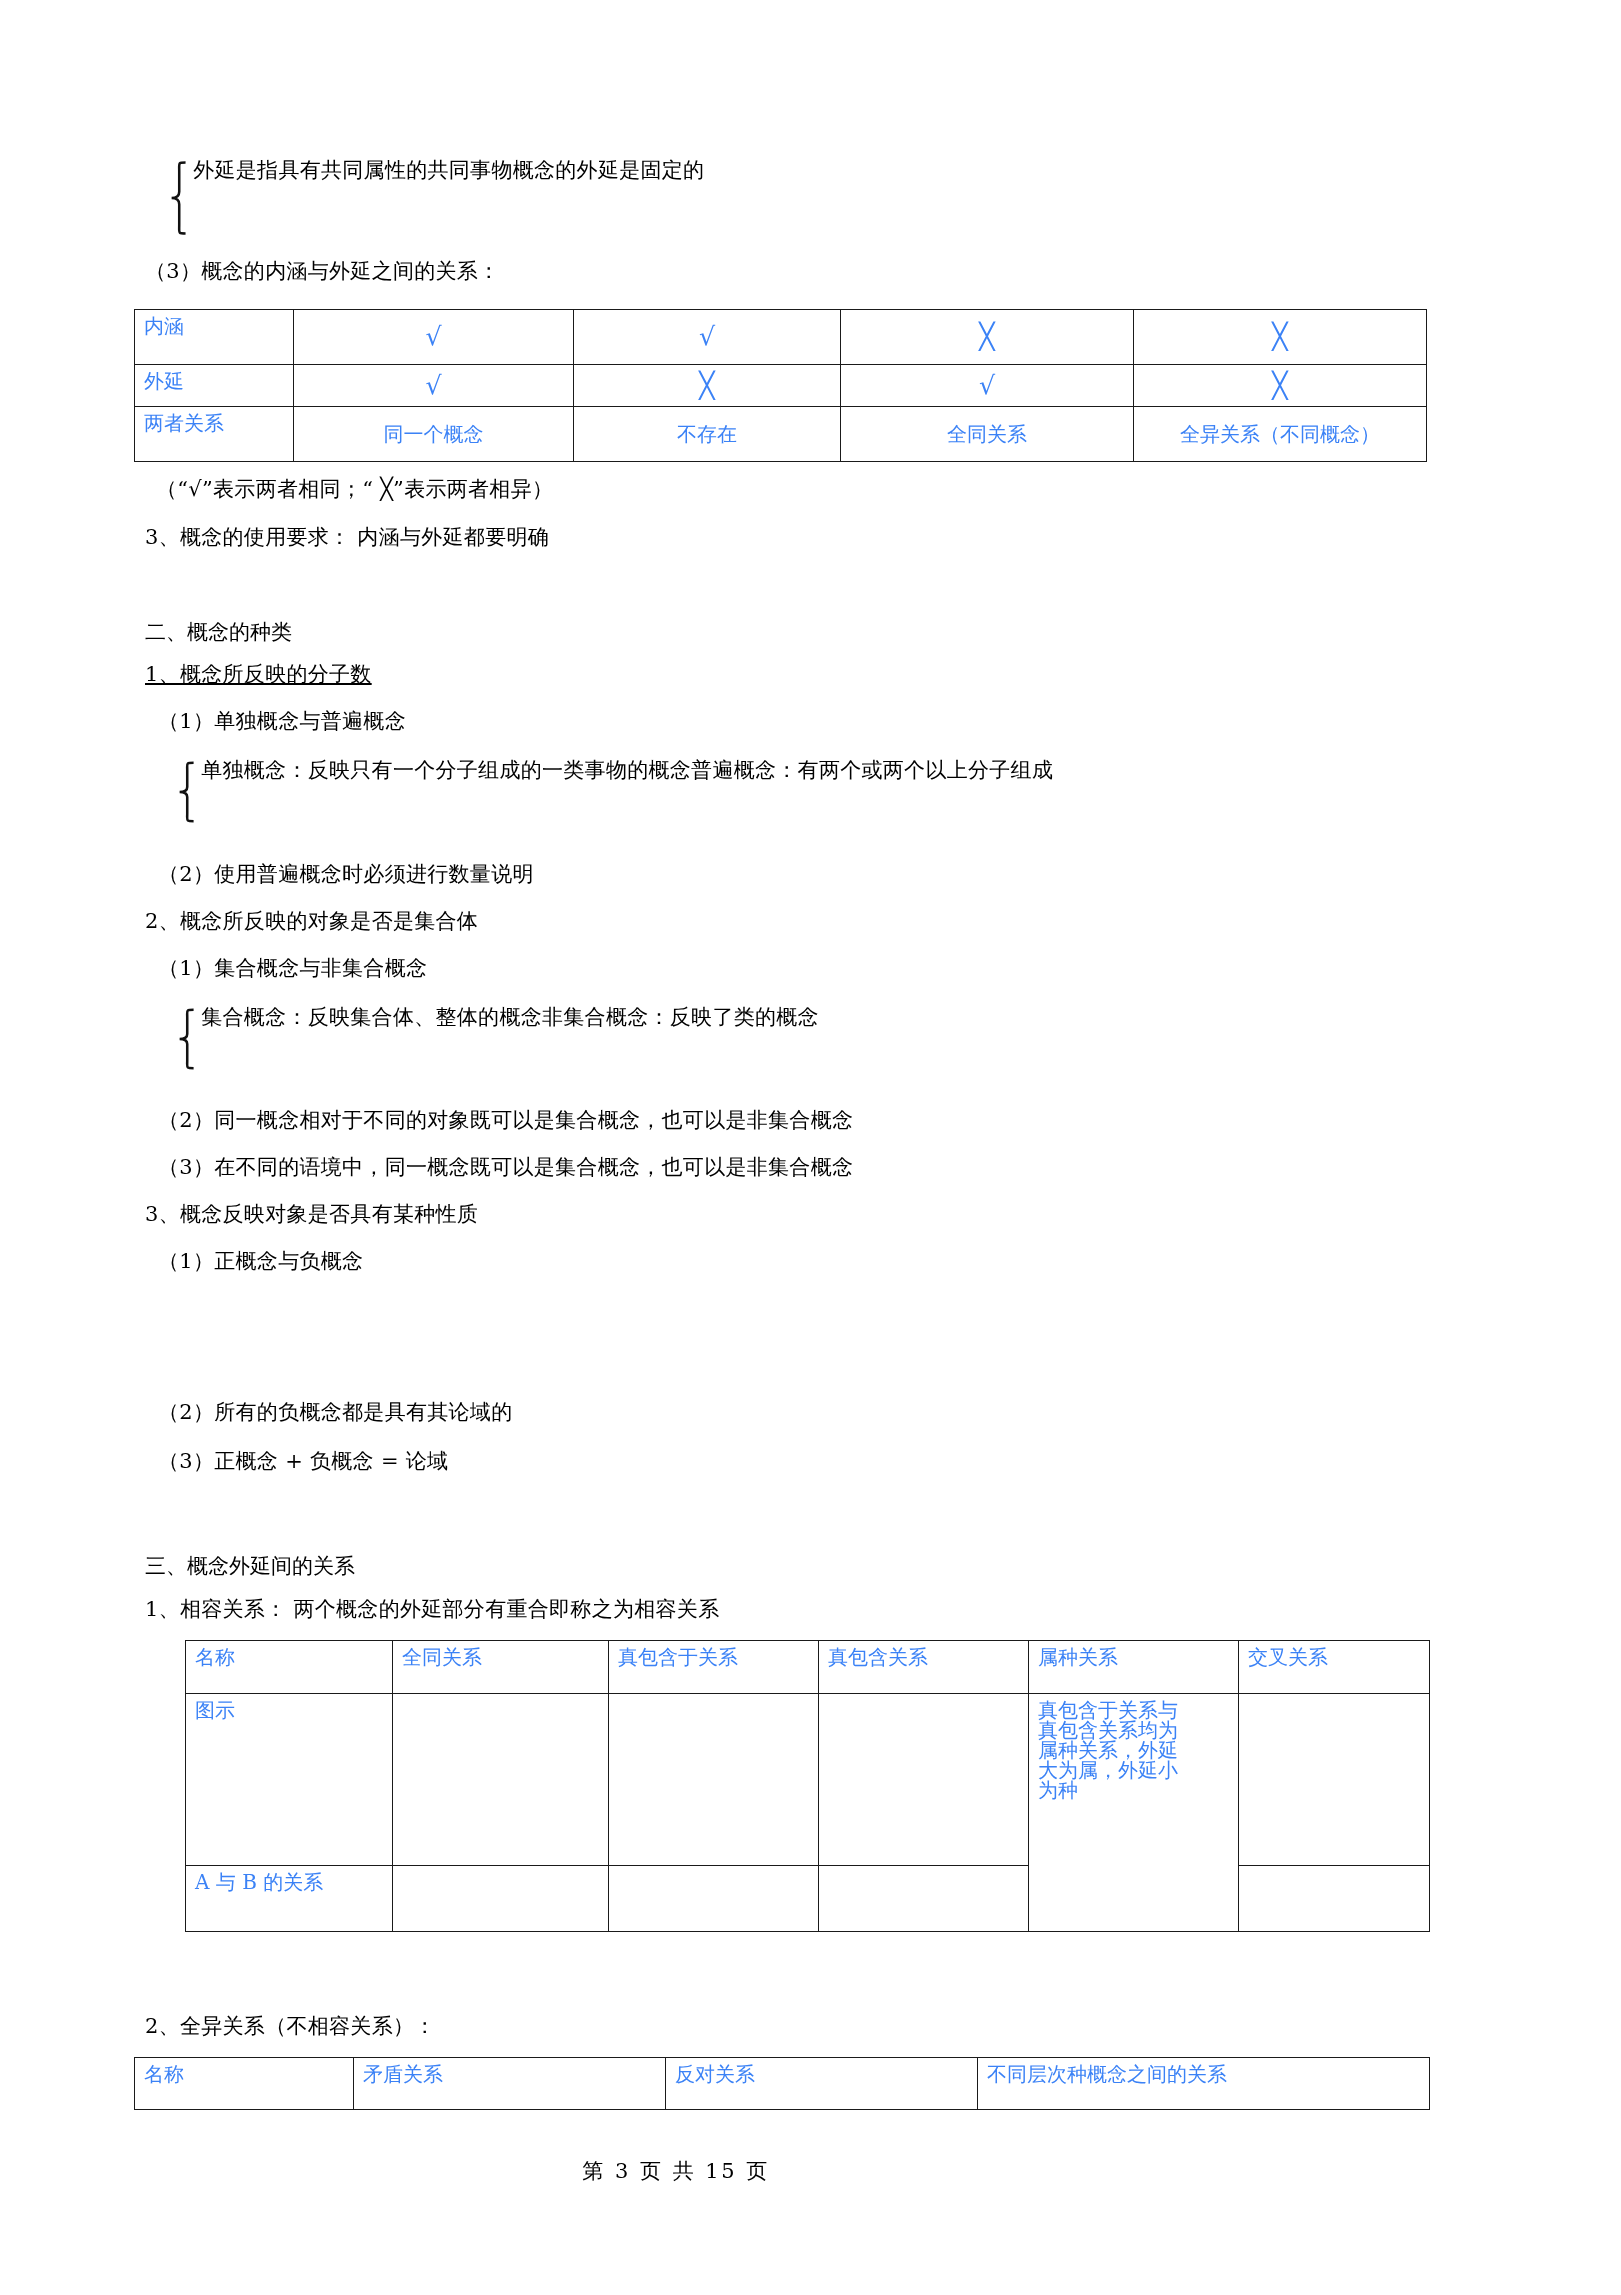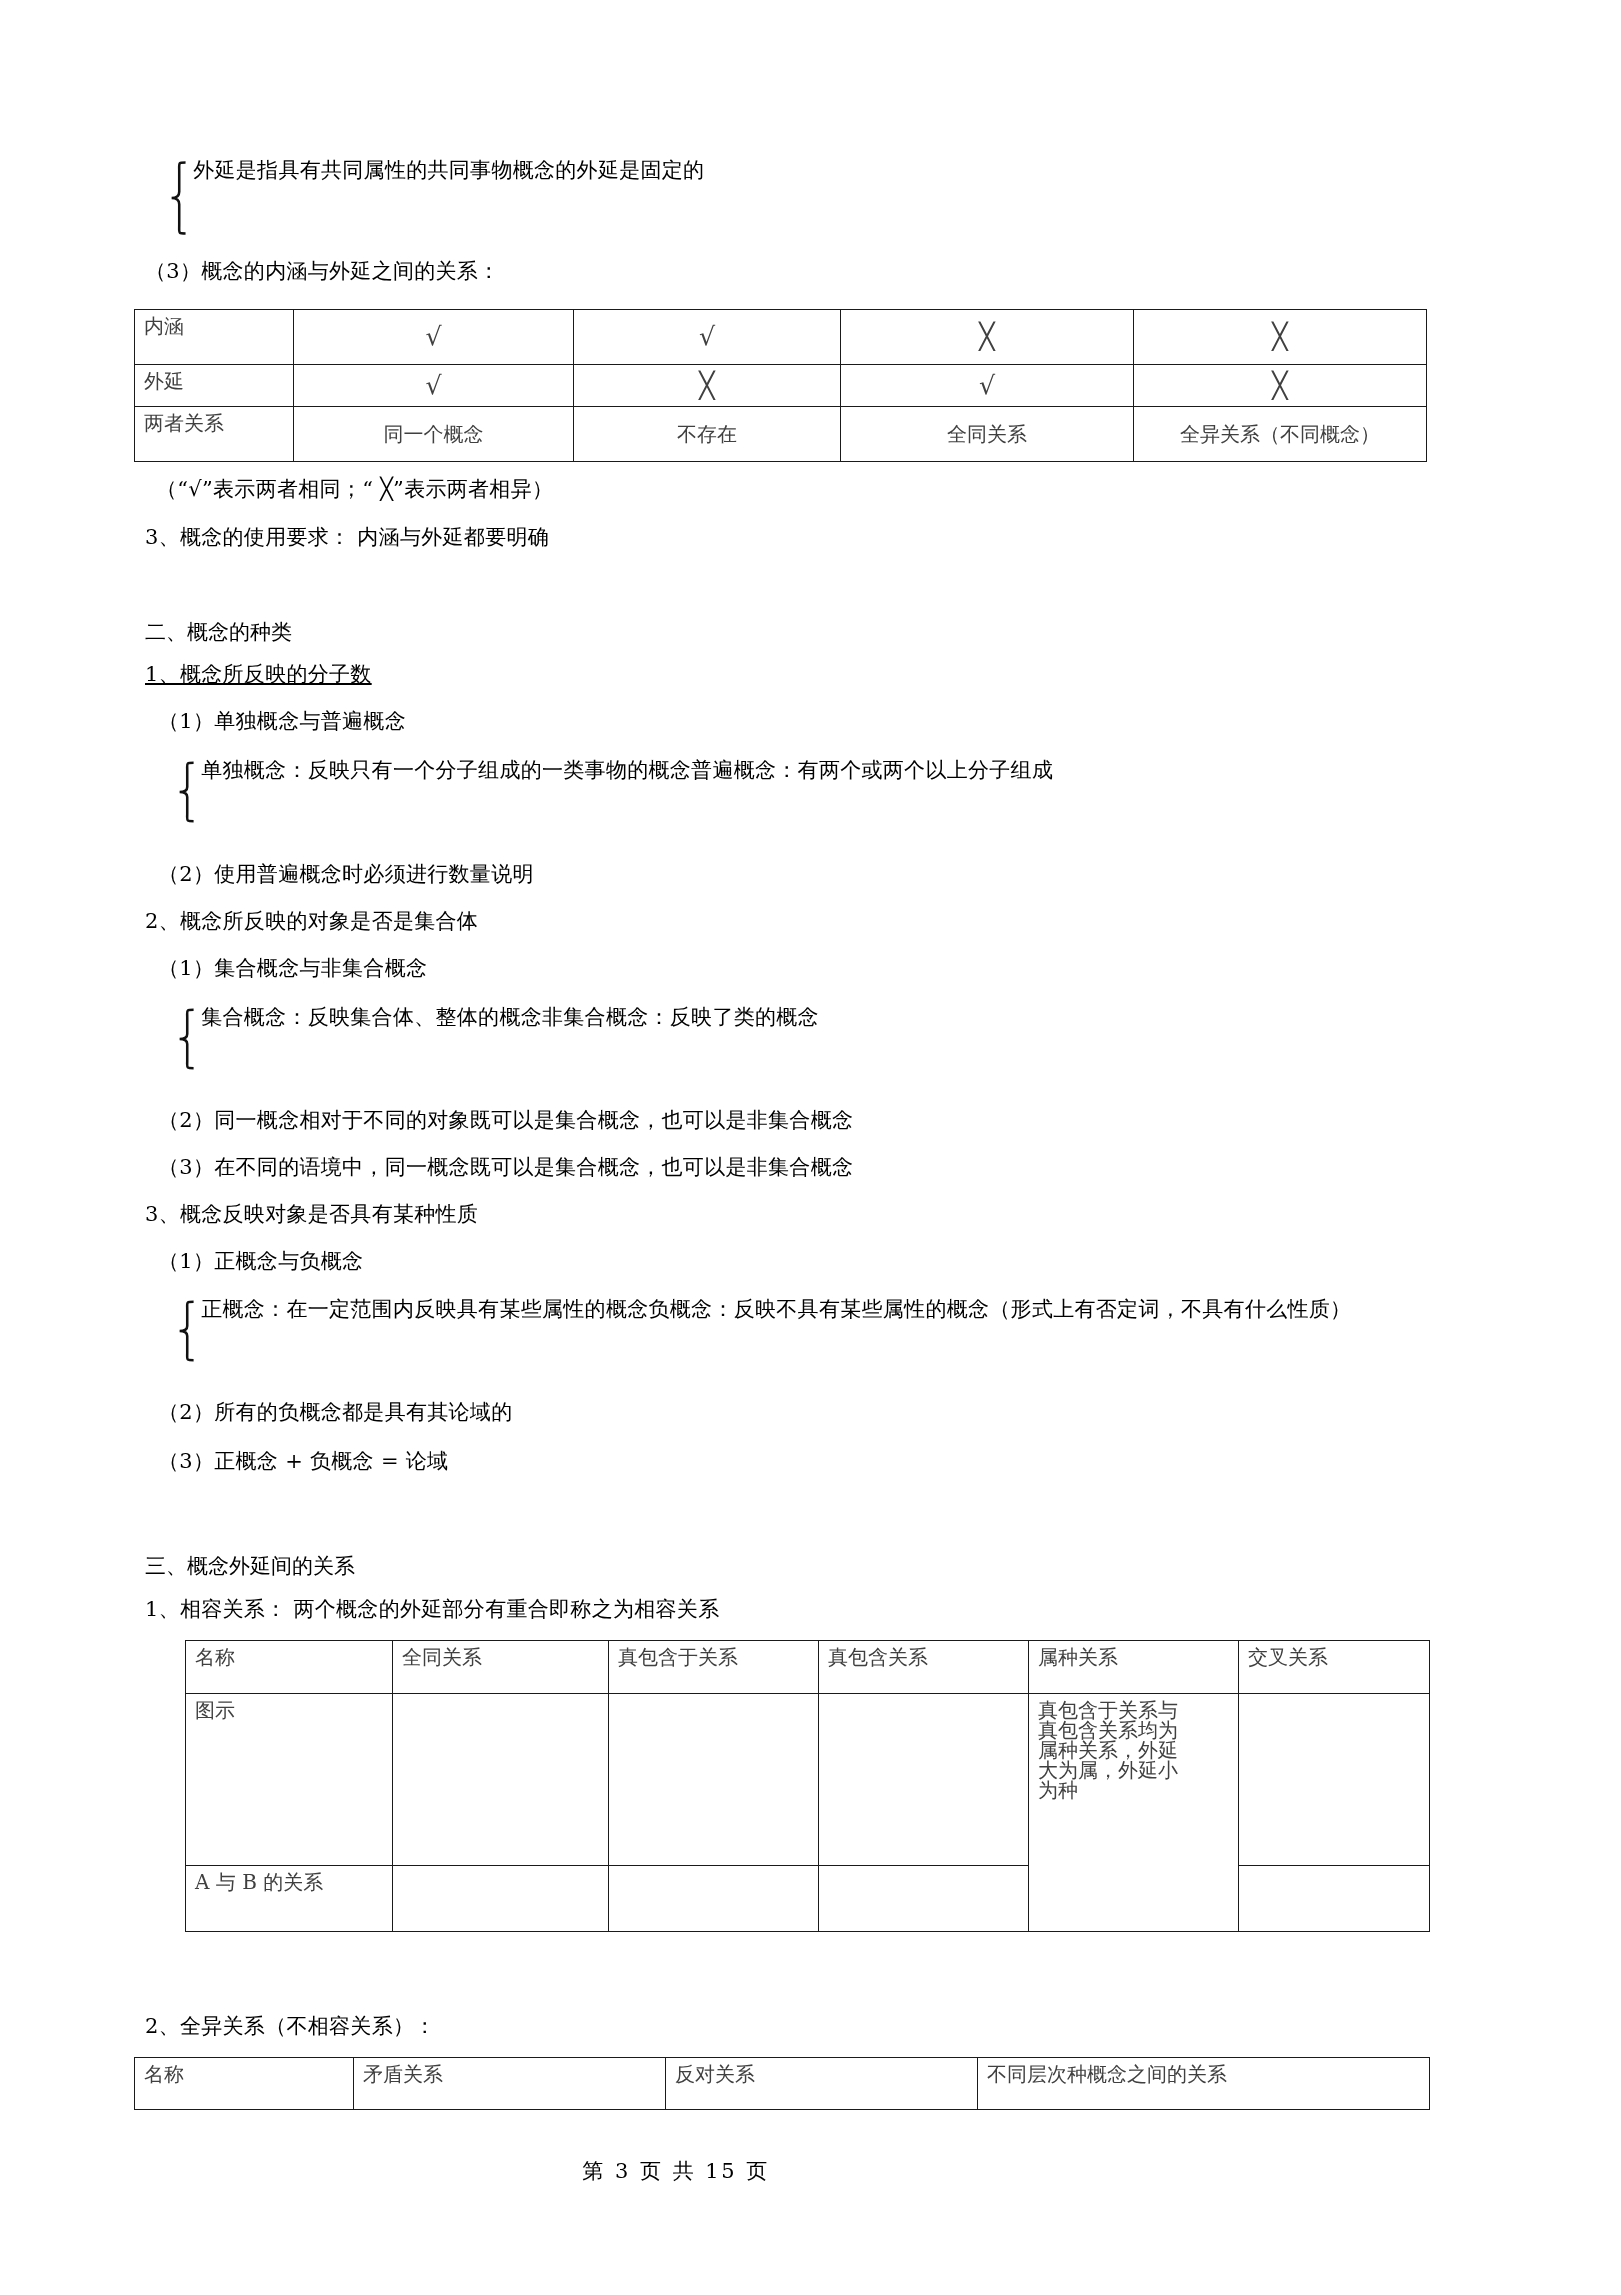--- a/index.html
+++ b/index.html
@@ -61,21 +61,21 @@
     border-collapse: collapse;
     table-layout: fixed;
     background: #ffffff;
   }
   table.doc td {
     border: 1.3px solid #1a1a1a;
     font-size: 20px;
     line-height: 1.0;
     padding: 6.4px 9px;
     vertical-align: middle;
-    color: #404040;
+    color: #3b82f6;
     box-sizing: border-box;
   }
   table.doc td.center { text-align: center; }
   table.doc td.topleft { vertical-align: top; text-align: left; }
   .mark {
     font-size: 25.4px;
     line-height: 1;
     display: inline-block;
   }
   .multiline { white-space: pre-line; line-height: 1.75; font-size: 20px; }
@@ -183,31 +183,20 @@
   </div>
 
   <div class="abs line" style="left:158px; top:1110px;">（2）同一概念相对于不同的对象既可以是集合概念，也可以是非集合概念</div>
 
   <div class="abs line" style="left:158px; top:1157px;">（3）在不同的语境中，同一概念既可以是集合概念，也可以是非集合概念</div>
 
   <div class="abs line" style="left:145px; top:1204px;">3、概念反映对象是否具有某种性质</div>
 
   <div class="abs line" style="left:158px; top:1251px;">（1）正概念与负概念</div>
 
-  <div class="brace-group" style="left:172px; top:1299px; width:954px; height:64px;">
-    <div class="brace">
-      <svg width="25.4" height="64" viewBox="0 0 40 100" aria-hidden="true">
-        <path d="M34 4 C22 4 24 4 24 16 L24 42 C24 48 18 50 12 50 C18 50 24 52 24 58 L24 84 C24 96 22 96 34 96" fill="none" stroke="#111" stroke-width="4"></path>
-      </svg>
-    </div>
-    <div class="brace-lines" style="height:64px;">
-      <div class="line">正概念：在一定范围内反映具有某些属性的概念</div>
-      <div class="line">负概念：反映不具有某些属性的概念（形式上有否定词，不具有什么性质）</div>
-    </div>
-  </div>
 
   <div class="abs line" style="left:158px; top:1402px;">（2）所有的负概念都是具有其论域的</div>
 
   <div class="abs line" style="left:158px; top:1451px;">（3）正概念 + 负概念 = 论域</div>
 
   <div class="abs heading" style="left:145px; top:1552px;">三、概念外延间的关系</div>
 
   <div class="abs line" style="left:145px; top:1599px;">1、相容关系： 两个概念的外延部分有重合即称之为相容关系</div>
 
   <table class="doc" style="left:185px; top:1640px; width:1244px;">

